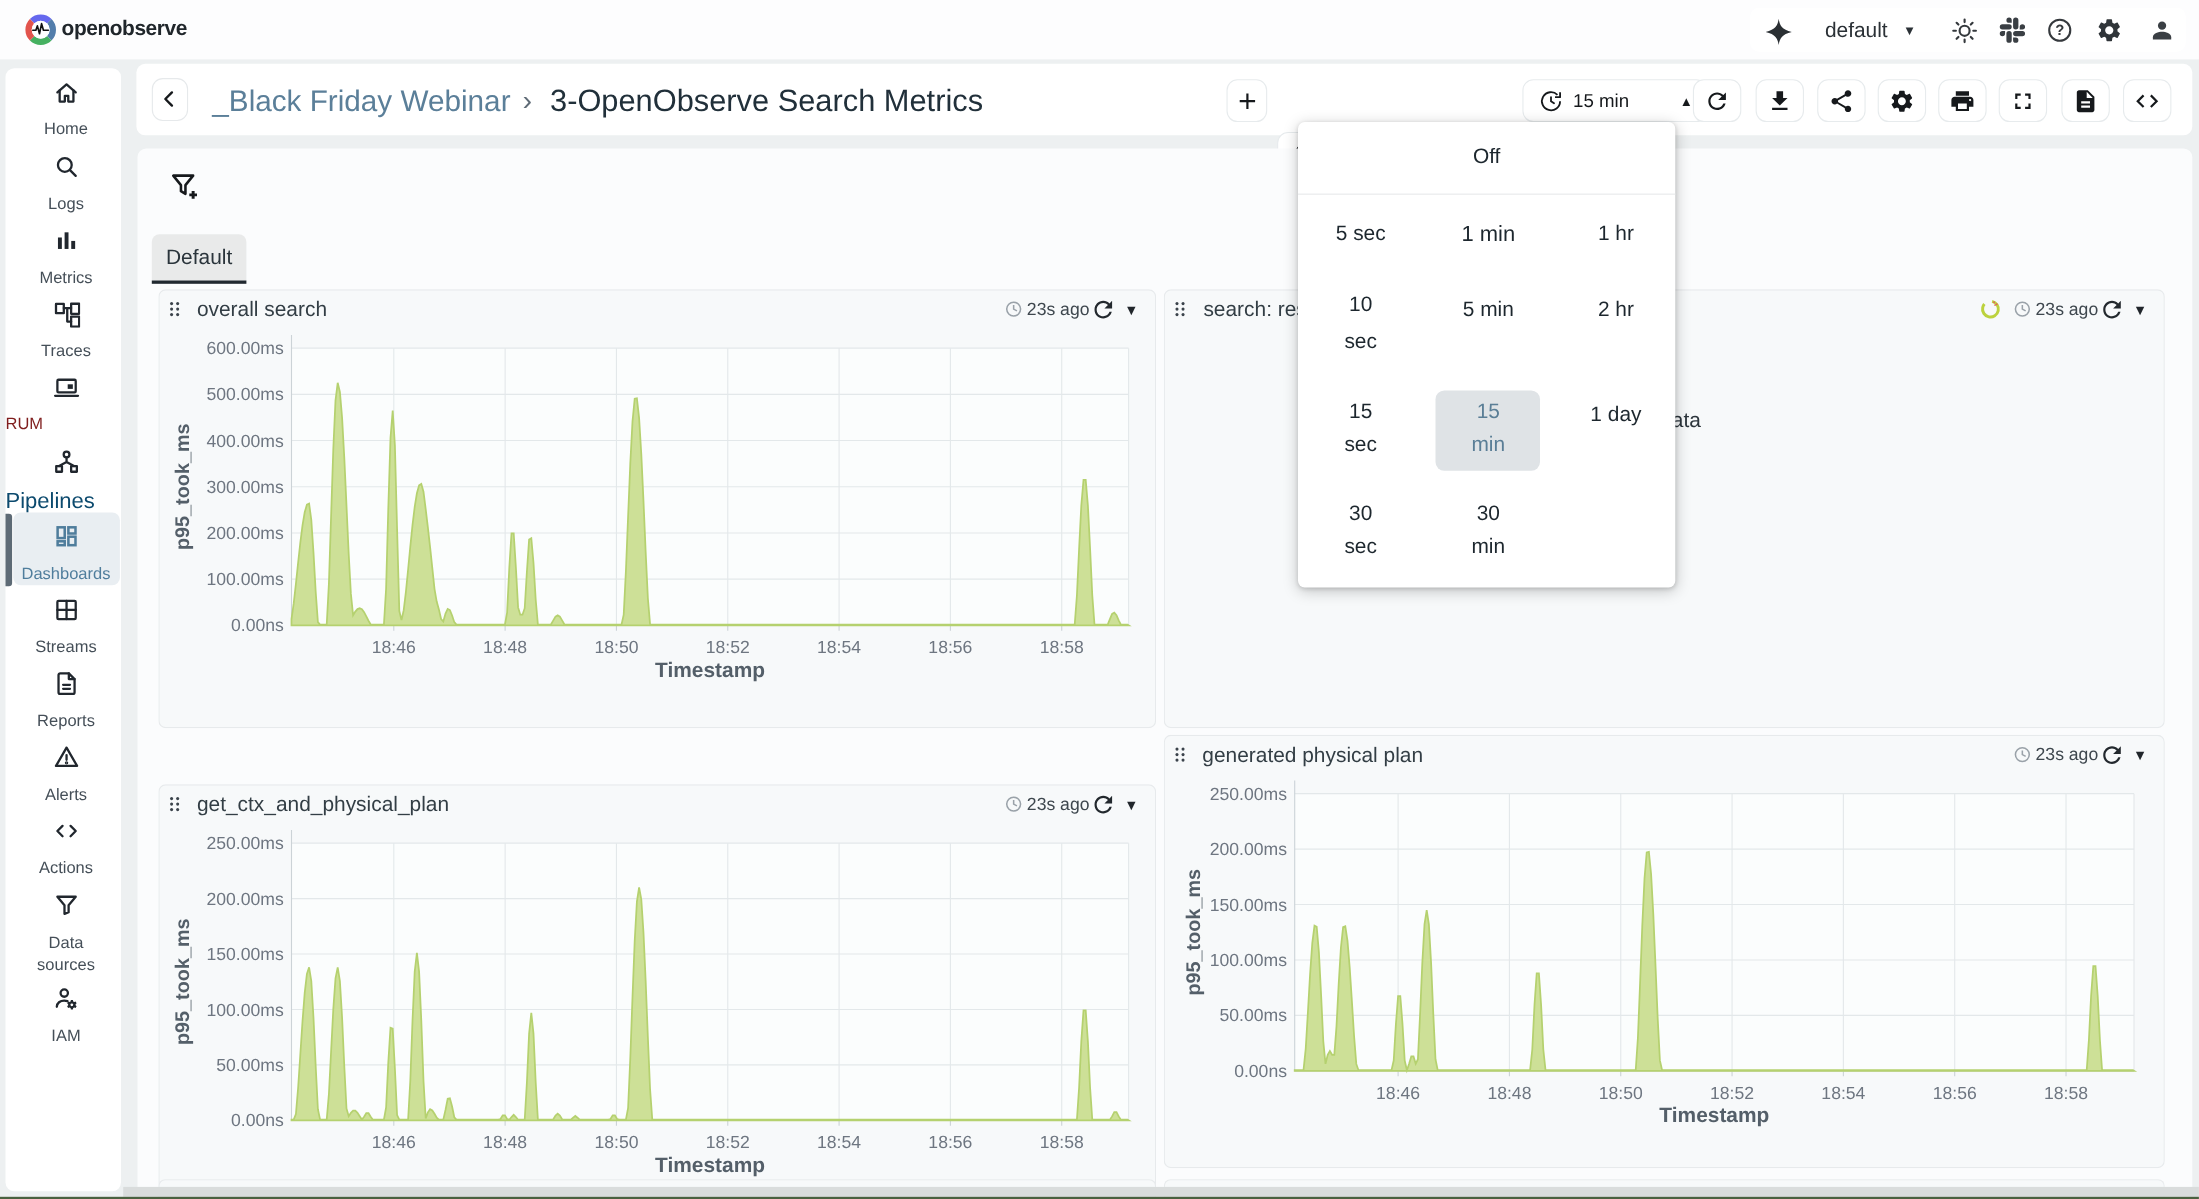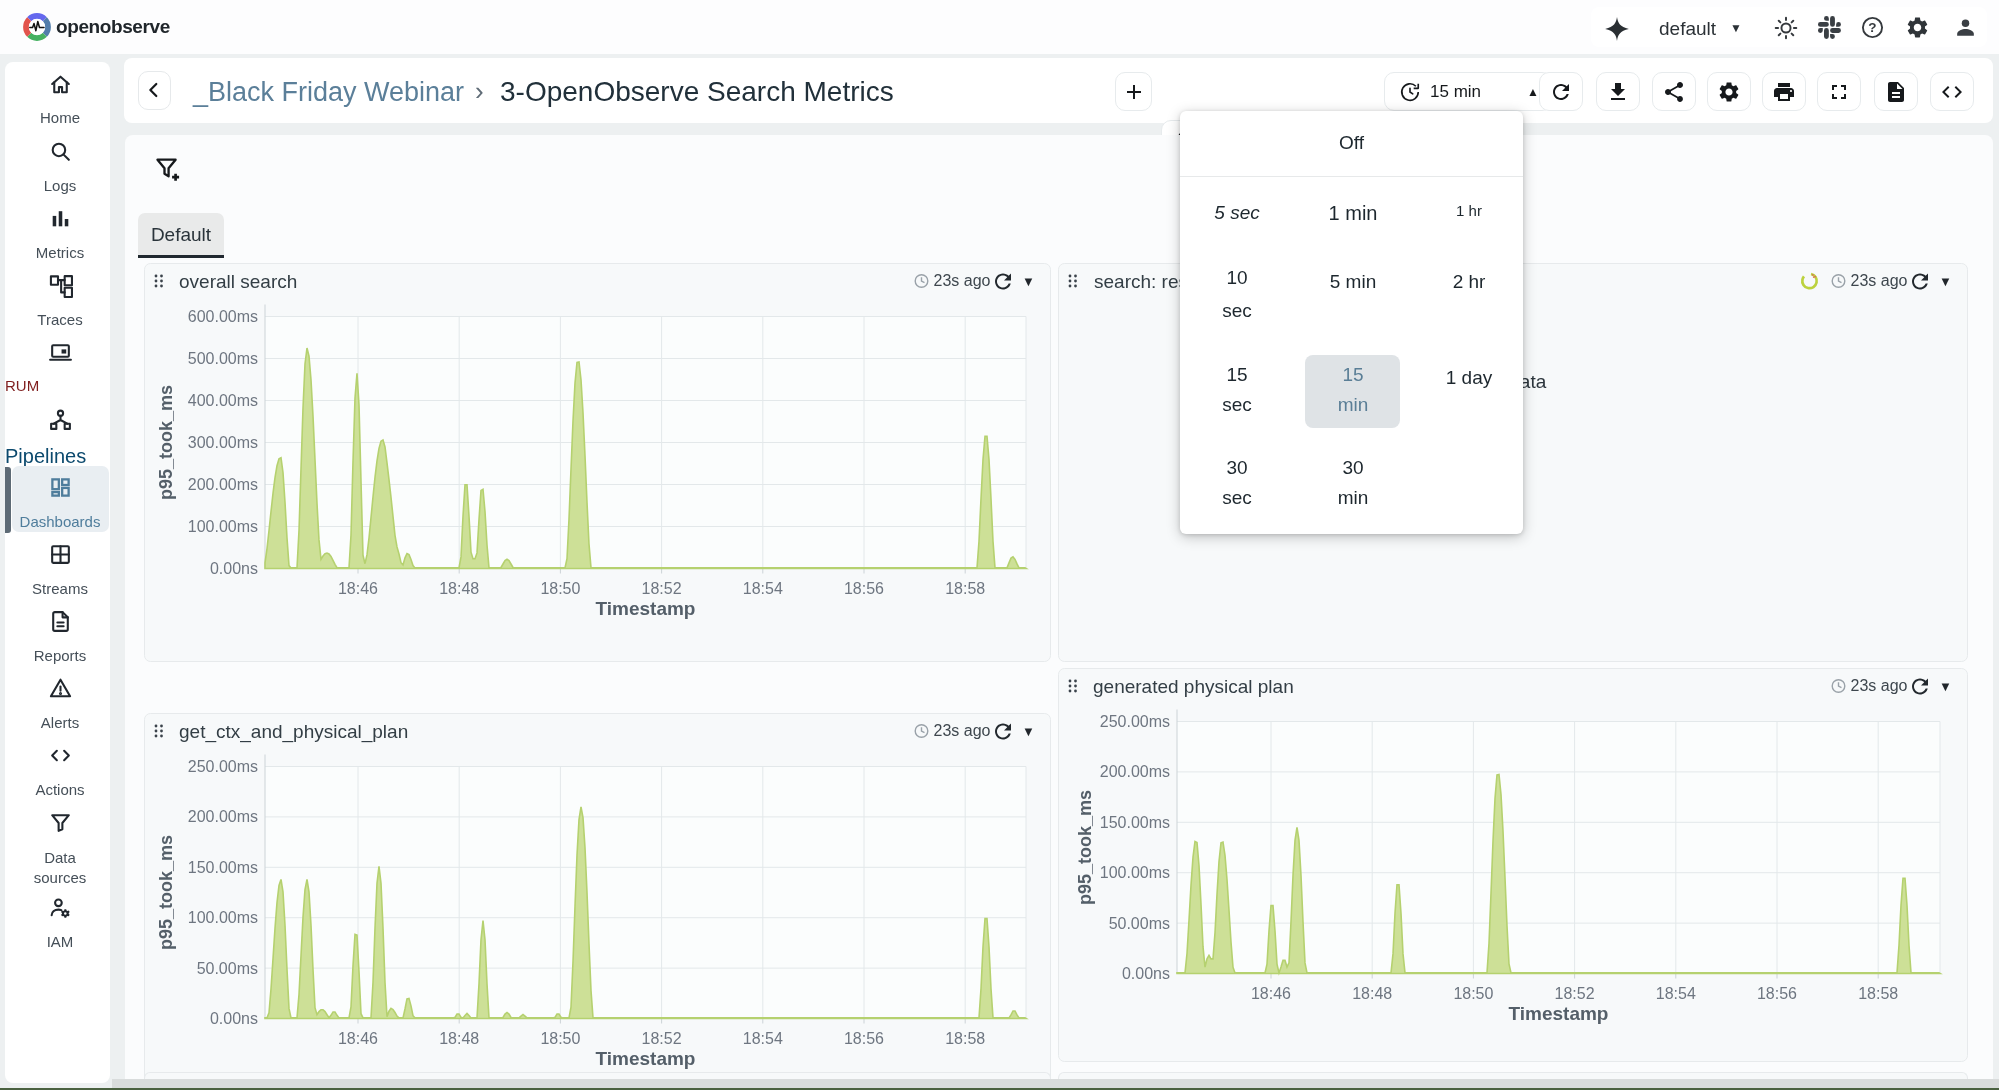--- a/index.html
+++ b/index.html
@@ -440,23 +440,23 @@
     </svg></div>
 <div style="position:absolute;left:144px;top:1072px;width:907px;height:18px;background:#f7f9fa;border:1px solid #e7eaec;border-bottom:none;border-radius:6px 6px 0 0;"></div>
 <div style="position:absolute;left:1058px;top:1072px;width:910px;height:18px;background:#f7f9fa;border:1px solid #e7eaec;border-bottom:none;border-radius:6px 6px 0 0;"></div>
 
 <div style="position:absolute;left:112px;top:1079px;width:1887px;height:9px;background:#d9dcdc;"></div>
 <div style="position:absolute;left:0;top:1088px;width:1999px;height:2px;background:#4a6140;"></div>
 
 <div style="position:absolute;left:1180px;top:111px;width:343px;height:423px;background:#fff;border-radius:6px;box-shadow:0 3px 14px rgba(0,0,0,0.22), 0 1px 4px rgba(0,0,0,0.14);padding-left:41px;">
     <div style="position:absolute;left:0;top:0;width:343px;height:64px;line-height:64px;text-align:center;font-size:19px;color:#1d272e;">Off</div>
     <div style="position:absolute;left:0;top:64.5px;width:343px;height:1px;background:#e7e9ea;"></div>
-    <div style="position:absolute;left:0px;top:91px;width:114px;text-align:center;font-size:19px;color:#1d272e;font-style:italic;">5 sec</div>
+    <div style="position:absolute;left:0px;top:91px;width:114px;text-align:center;font-size:19px;color:#1d272e;">5 sec</div>
     <div style="position:absolute;left:116px;top:91px;width:114px;text-align:center;font-size:20px;color:#1d272e;">1 min</div>
-    <div style="position:absolute;left:232px;top:91px;width:114px;text-align:center;font-size:15px;color:#1d272e;">1 hr</div>
+    <div style="position:absolute;left:232px;top:91px;width:114px;text-align:center;font-size:19px;color:#1d272e;">1 hr</div>
     <div style="position:absolute;left:0px;top:156px;width:114px;text-align:center;font-size:19px;color:#1d272e;">10</div>
     <div style="position:absolute;left:0px;top:189px;width:114px;text-align:center;font-size:19px;color:#1d272e;">sec</div>
     <div style="position:absolute;left:116px;top:160px;width:114px;text-align:center;font-size:19px;color:#1d272e;">5 min</div>
     <div style="position:absolute;left:232px;top:160px;width:114px;text-align:center;font-size:19px;color:#1d272e;">2 hr</div>
     <div style="position:absolute;left:125px;top:243.5px;width:95px;height:73px;background:#dfe3e6;border-radius:8px;"></div>
     <div style="position:absolute;left:0px;top:253px;width:114px;text-align:center;font-size:19px;color:#1d272e;">15</div>
     <div style="position:absolute;left:0px;top:283px;width:114px;text-align:center;font-size:19px;color:#1d272e;">sec</div>
     <div style="position:absolute;left:116px;top:253px;width:114px;text-align:center;font-size:19px;color:#1d272e;color:#5a7e96;">15</div>
     <div style="position:absolute;left:116px;top:283px;width:114px;text-align:center;font-size:19px;color:#1d272e;color:#5a7e96;">min</div>
     <div style="position:absolute;left:232px;top:256px;width:114px;text-align:center;font-size:19px;color:#1d272e;">1 day</div>

